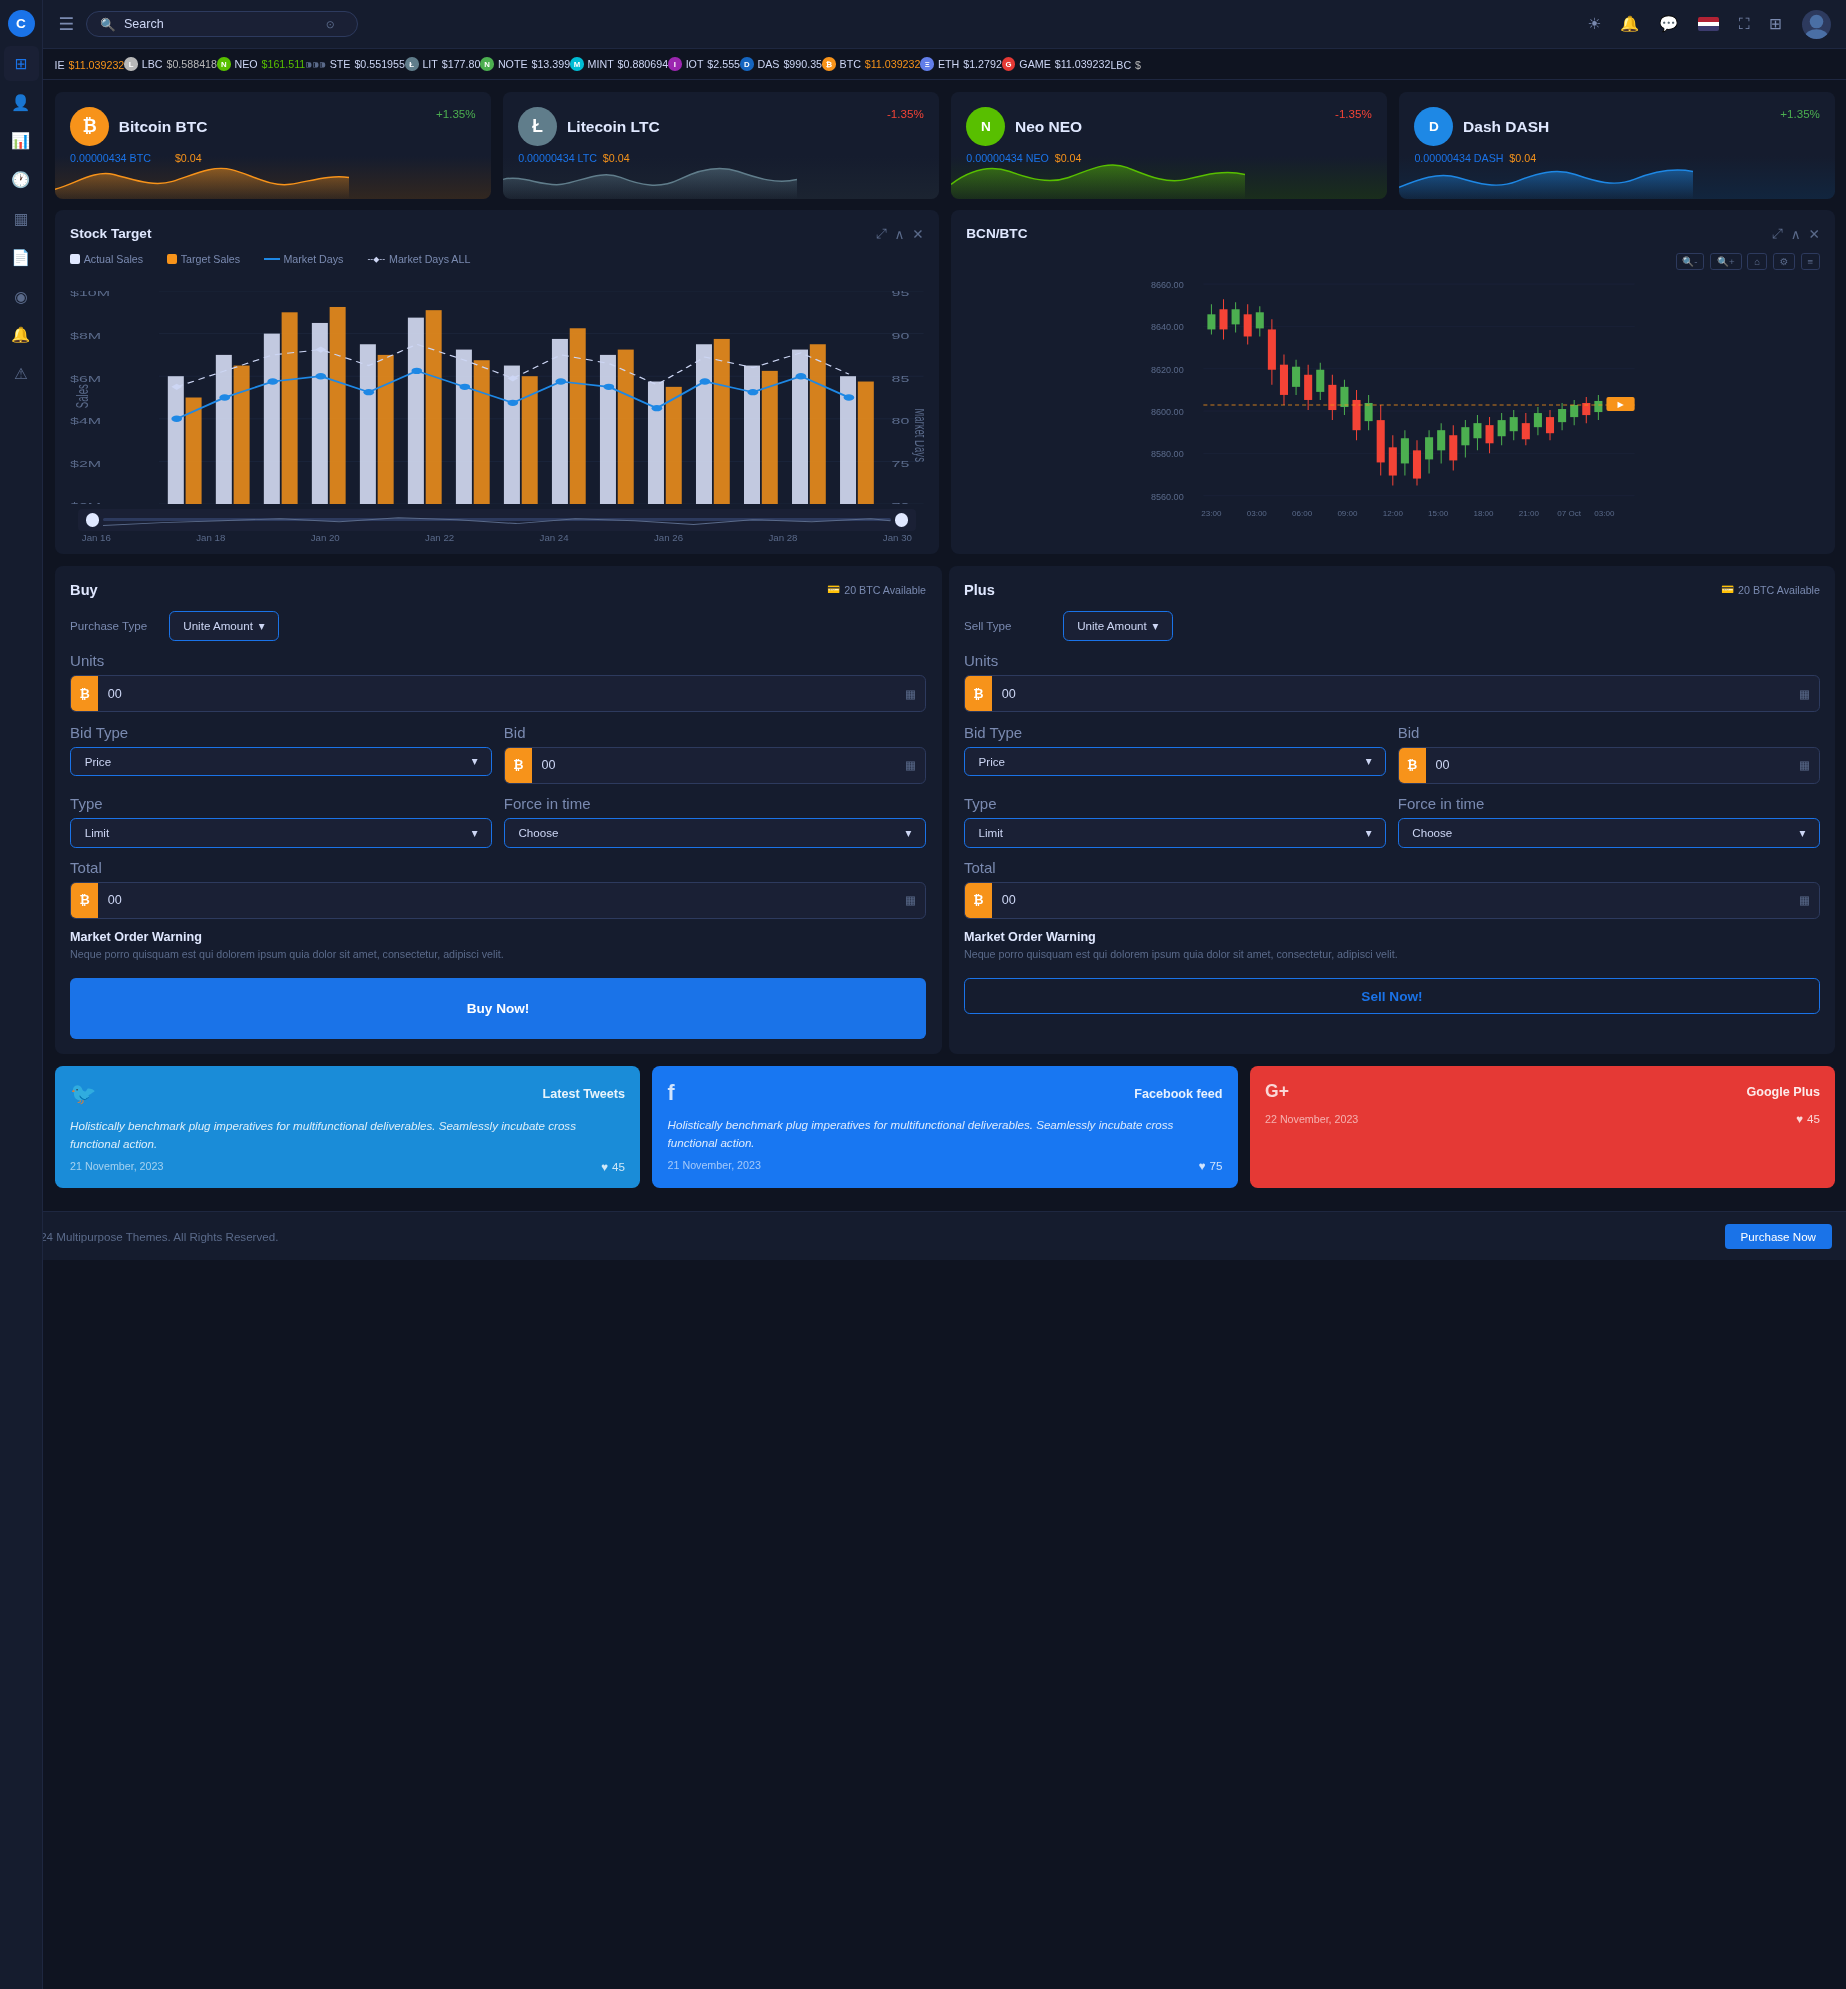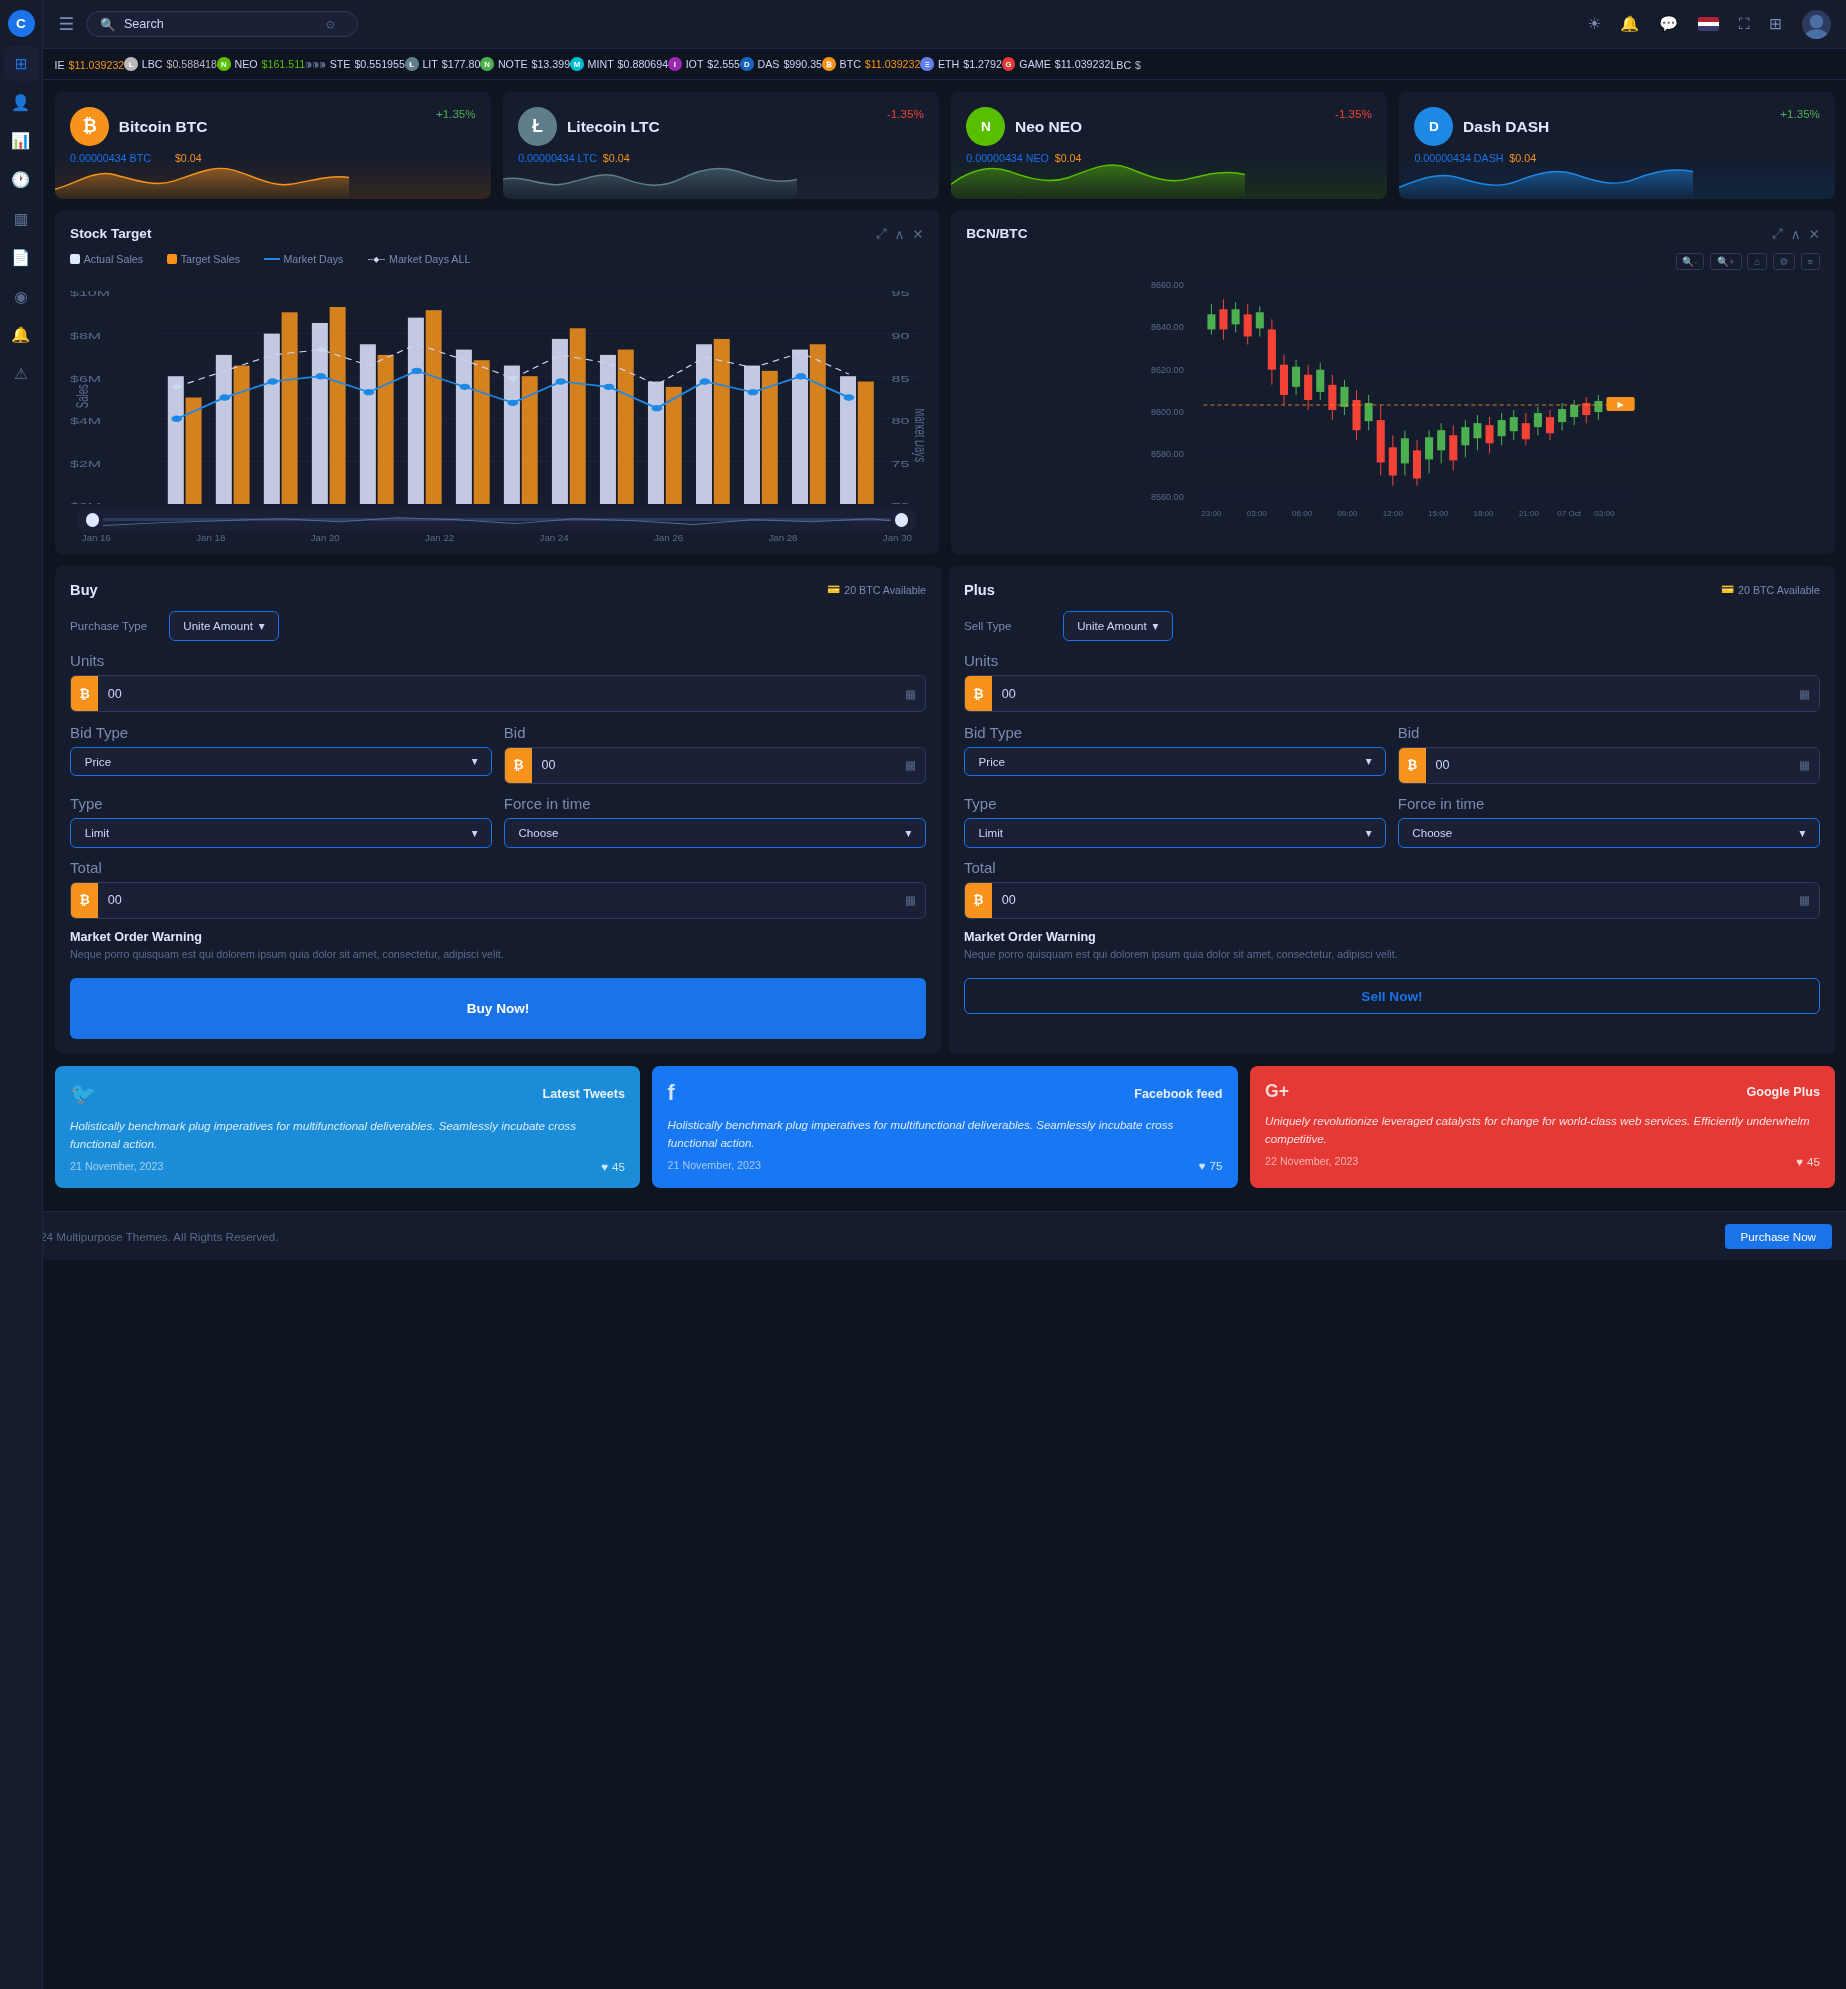--- a/index.html
+++ b/index.html
@@ -773,21 +773,20 @@
           <span>75</span>
         </div>
       </div>
     </div>
 
     <div class="social-card google">
       <div class="social-card-header">
         <span class="social-icon" style="font-size:17.5px;font-weight:bold;">G+</span>
         <span class="social-title">Google Plus</span>
       </div>
-      <p class="social-text">Uniquely revolutionize leveraged catalysts for change for world-class web services. Efficiently underwhelm competitive.</p>
       <div style="display:flex;justify-content:space-between;align-items:center;">
         <span class="social-date">22 November, 2023</span>
         <div class="social-footer">
           <span>♥</span>
           <span>45</span>
         </div>
       </div>
     </div>
   </section>
 

